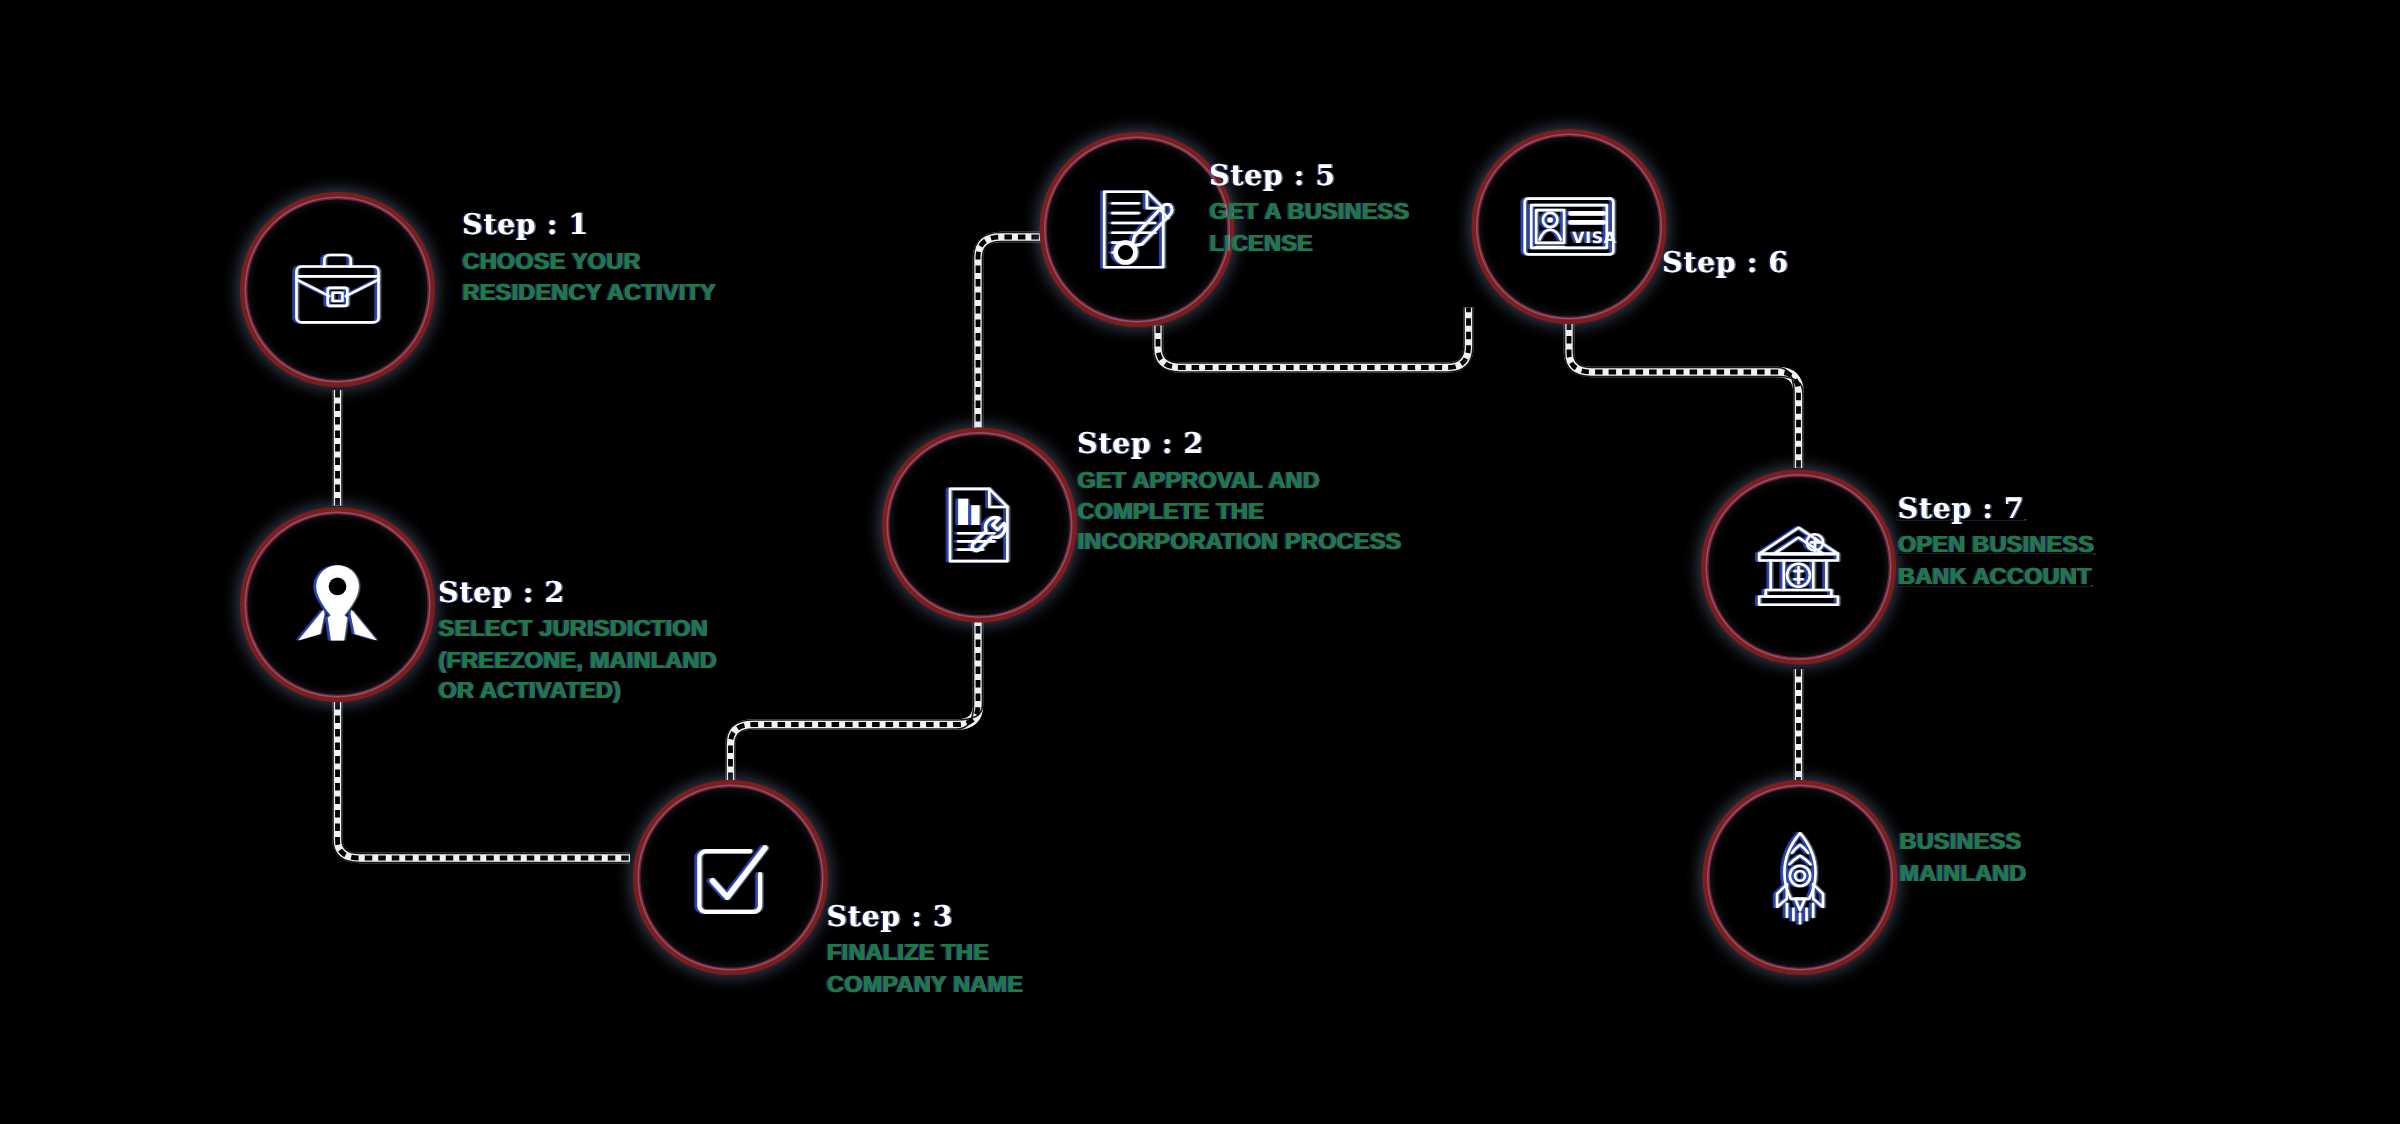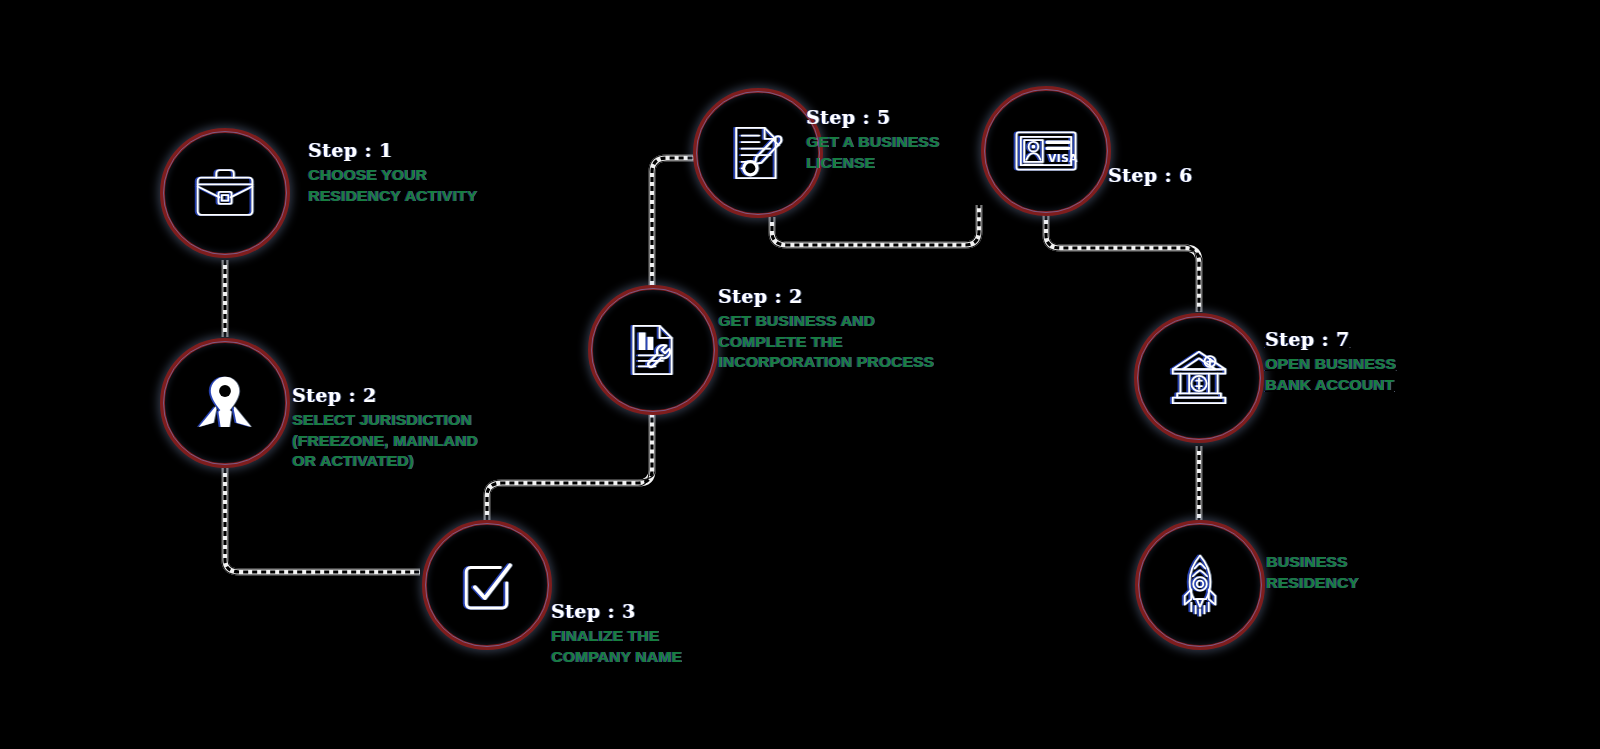--- a/index.html
+++ b/index.html
@@ -158,21 +158,21 @@
           <path class="ico-fill" d="M27 20h5v12h-5z"></path>
           <path class="ico-stroke" d="M19 37h22 M19 42h22 M19 47h15"></path>
           <path class="ico-stroke" style="stroke-width:2" d="M44 28a6 6 0 0 0-8 7.6L28 43.6a2.6 2.6 0 0 0 3.6 3.6l8-8A6 6 0 0 0 47 31l-4 4-3-3z"></path>
         </svg>
       </span>
     </div>
   </div>
   <div class="label" style="left:718px;top:287px;">
     <p class="step-no">Step : 2</p>
     <div class="step-desc">
-      <div>GET BUSINESS AND</div>
+      <div>GET APPROVAL AND</div>
       <div>COMPLETE THE</div>
       <div>INCORPORATION PROCESS</div>
     </div>
   </div>
 
   <div class="node" style="left:693px;top:88px;width:130px;height:130px;">
     <div class="ring" style="width:130px;height:130px;">
       <span class="icon">
         <svg viewBox="0 0 64 64">
           <path class="ico-stroke" d="M12 9h26l10 10v36H12z"></path>
@@ -255,17 +255,17 @@
           <path class="ico-stroke" d="M40 36 l6 6 v8 l-6-5z"></path>
           <path class="ico-stroke" d="M29 45h6l-3 7z"></path>
           <path class="ico-stroke" d="M24 48v8 M28 51v7 M36 51v7 M40 48v8 M32 54v6"></path>
         </svg>
       </span>
     </div>
   </div>
   <div class="label" style="left:1266px;top:552px;">
     <div class="step-desc">
       <div>BUSINESS</div>
-      <div>RESIDENCY</div>
+      <div>MAINLAND</div>
     </div>
   </div>
 
 </div>
 
 </body></html>

